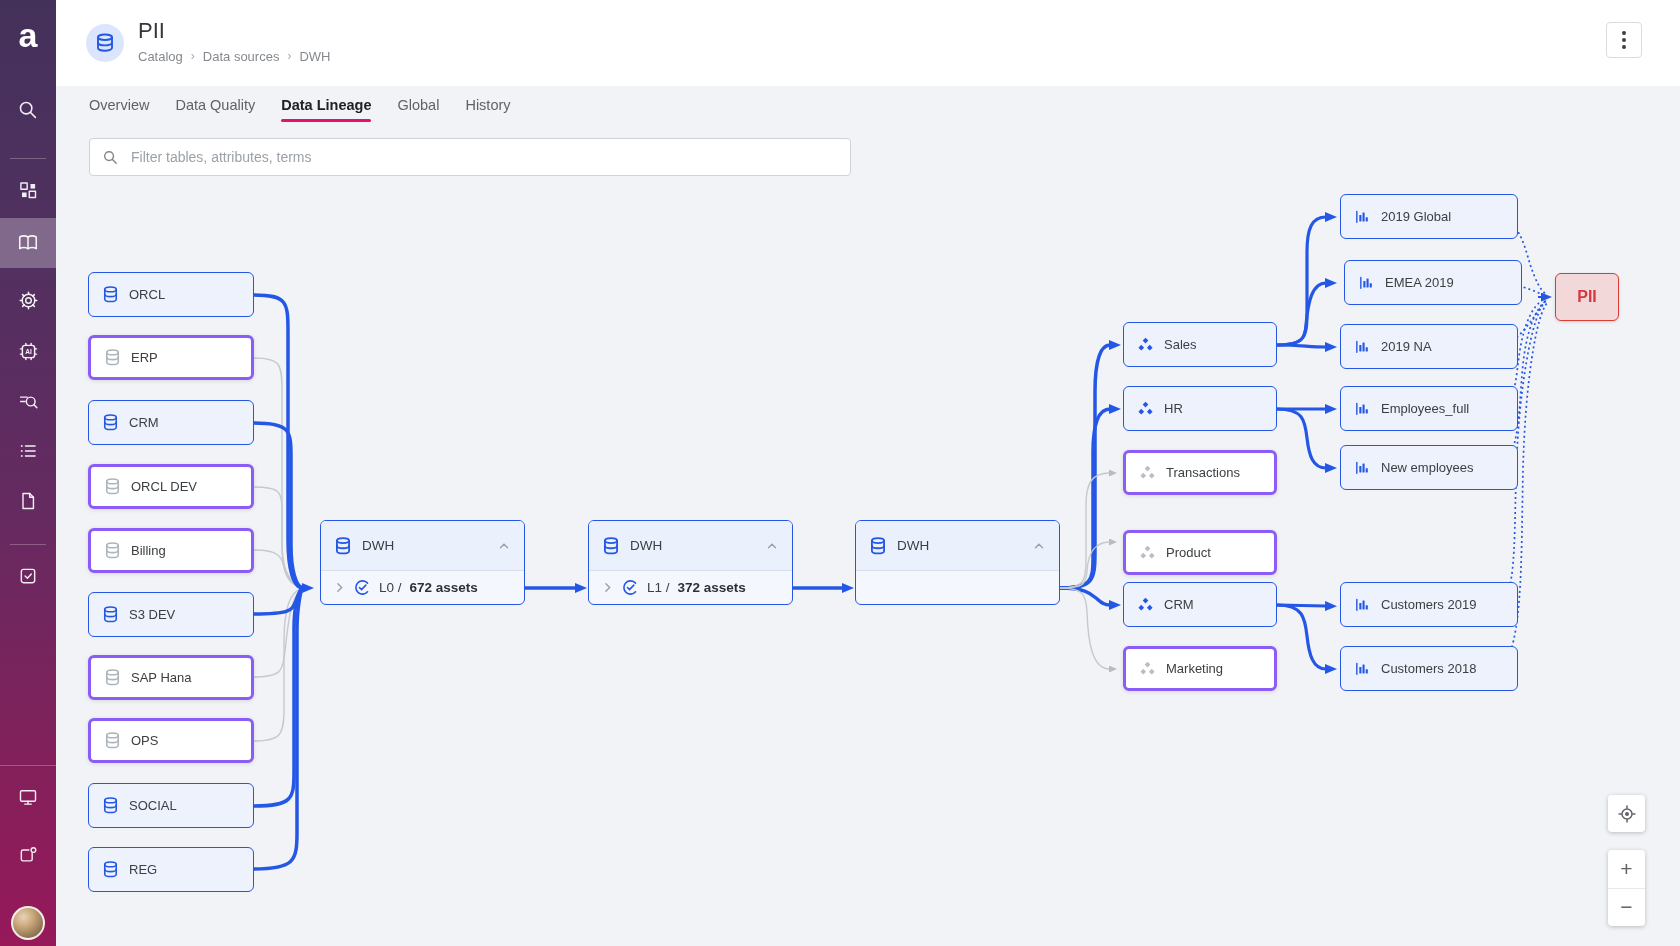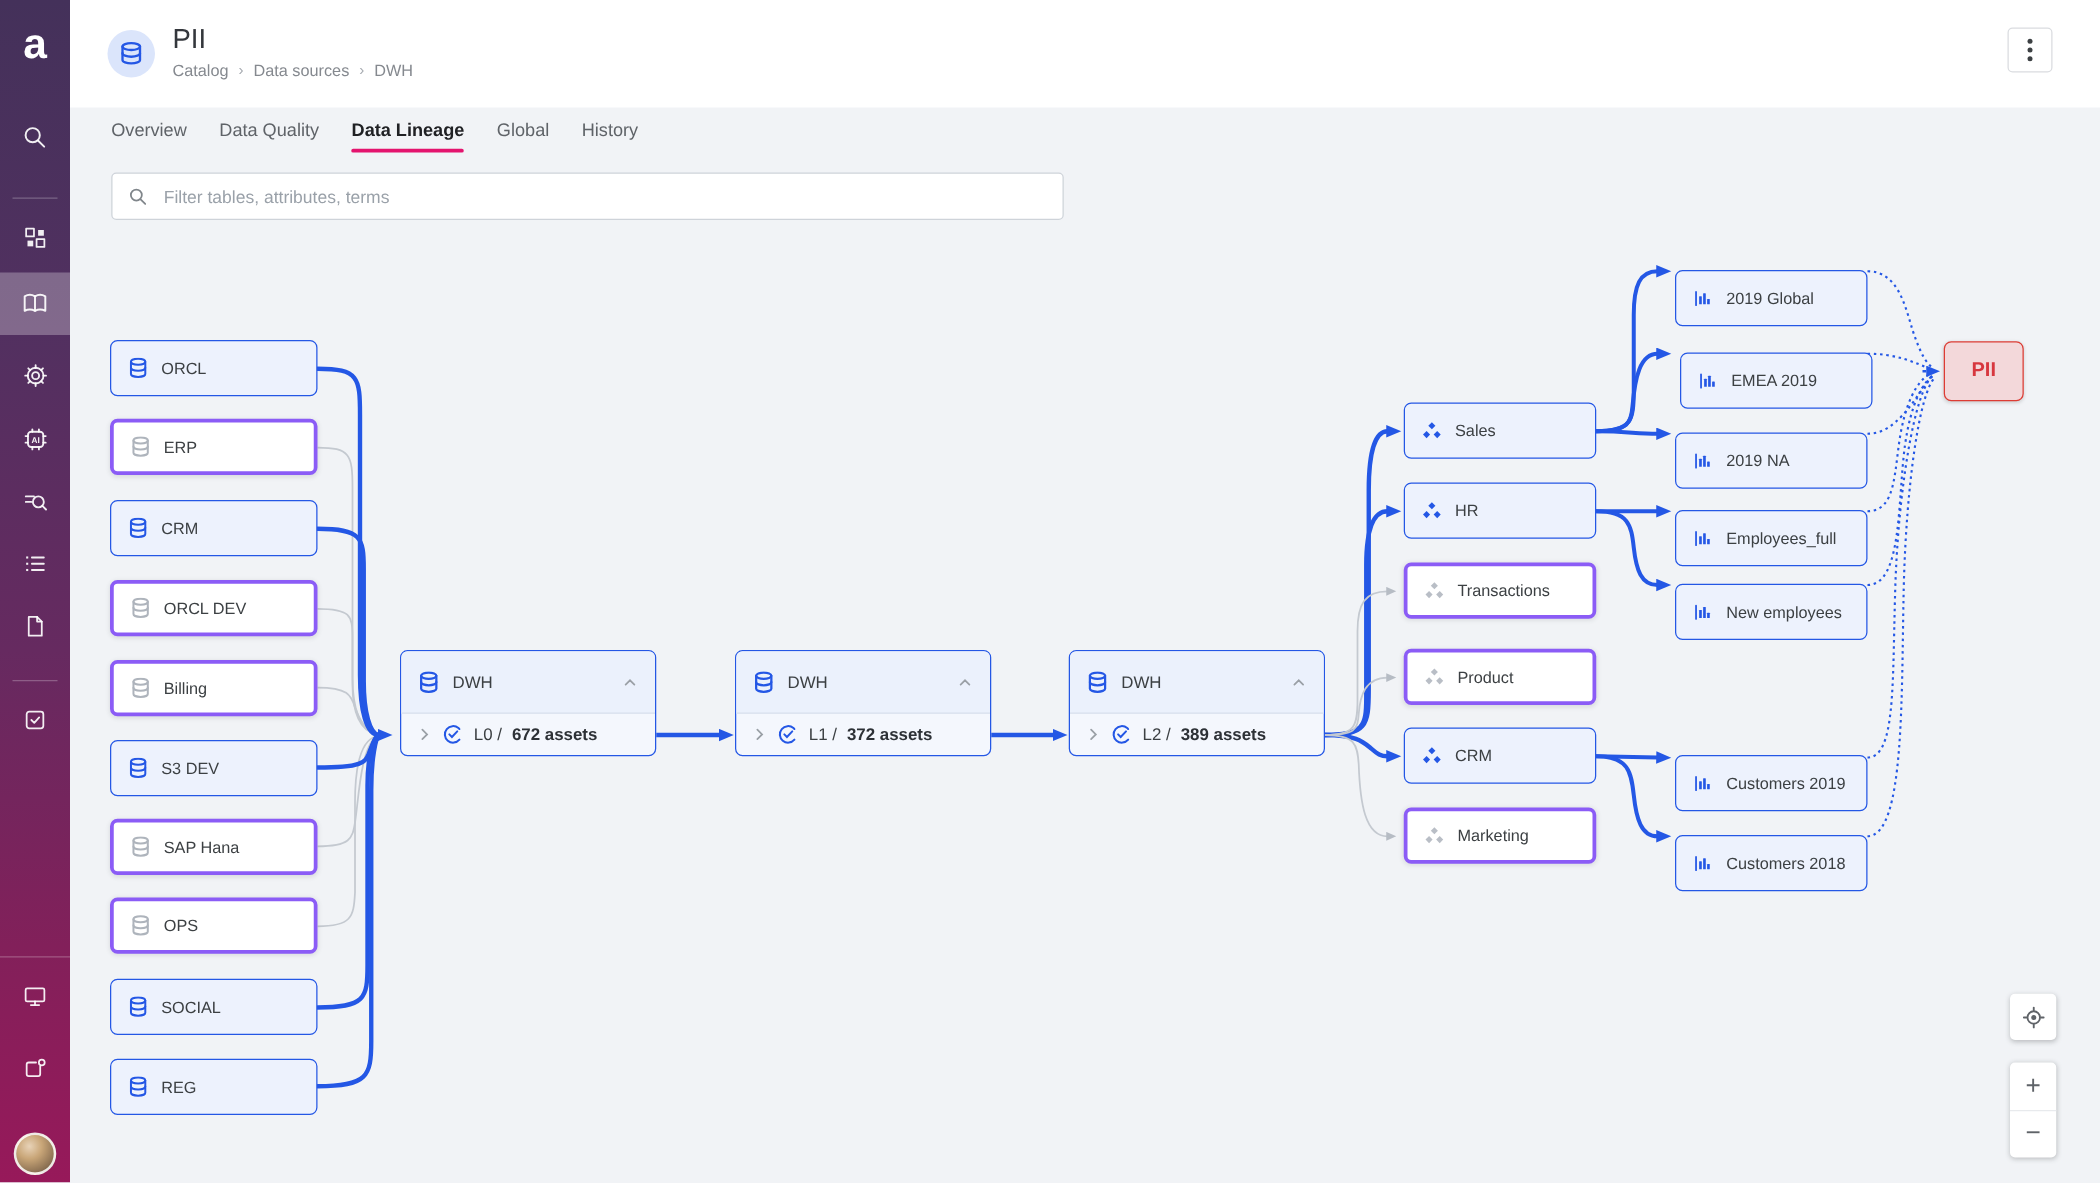--- a/index.html
+++ b/index.html
@@ -44,21 +44,21 @@
   .filter { position:absolute; left:89px; top:138px; width:762px; height:38px; background:#fff;
     border:1px solid #ced3d9; border-radius:4px; display:flex; align-items:center; padding:0 12px; gap:10px; z-index:3; }
   .filter input { border:none; outline:none; flex:1; font-size:14px; font-family:inherit; color:#3c4043; background:transparent; }
   .filter input::placeholder { color:#9aa1a9; }
   
   .edges { position:absolute; left:0; top:0; width:1680px; height:946px; z-index:1; pointer-events:none; }
   .node { position:absolute; z-index:2; height:45px; border-radius:6px; display:flex; align-items:center;
     gap:10px; padding:0 13px; font-size:13px; color:#3c4043; cursor:pointer; background:#fff; }
   .node.src, .node.dom { width:166px; }
   .node.dom { width:154px; }
-  .node.rep { width:154px;margin-top:22px; }
+  .node.rep { width:178px; }
   .node.on  { background:#edf2fd; border:1.5px solid #2457e5; }
   .node.off { background:#fff; border:3px solid #8b5cf6; box-shadow:0 1px 4px rgba(60,64,67,.14); }
   .dwh { position:absolute; z-index:2; width:205px; height:85px; border-radius:6px; background:#f4f7fd;
     border:1.5px solid #2457e5; overflow:hidden; cursor:pointer; }
   .dwh-head { height:50px; background:#ebf1fc; border-bottom:1px solid #d8dfeb; display:flex; align-items:center; gap:10px; padding:0 13px; }
   .dwh-head .t { font-size:13.5px; color:#3c4043; flex:1; }
   .dwh-row { height:33px; display:flex; align-items:center; gap:8px; padding:0 12px; font-size:13.5px; color:#3c4043; }
   .dwh-row b { font-weight:700; color:#2d3136; }
   .pii { position:absolute; left:1555px; top:273px; width:64px; height:48px; z-index:2; border-radius:6px;
     background:#f3d8da; border:1.5px solid #dd3c34; display:flex; align-items:center; justify-content:center;
@@ -400,31 +400,20 @@
     <svg data-interactable="false" width="18" height="18" viewBox="0 0 16 16" fill="none" stroke="#2457e5" stroke-width="1.6" stroke-linecap="round">
         <ellipse cx="8" cy="3.2" rx="5.4" ry="2.2"></ellipse>
         <path d="M2.6,3.2 V12.4 a5.4,2.2 0 0 0 10.8,0 V3.2"></path>
         <path d="M2.6,7.8 a5.4,2.2 0 0 0 10.8,0"></path>
       </svg>
     <span class="t" data-interactable="false">DWH</span>
     <svg data-interactable="true" width="14" height="14" viewBox="0 0 24 24" fill="none" stroke="#9aa0a6" stroke-width="2.4" stroke-linecap="round">
         <path d="M6,15 L12,9 L18,15"></path>
       </svg>
   </div>
-  <div class="dwh-row" data-interactable="true">
-    <svg data-interactable="true" width="13" height="13" viewBox="0 0 24 24" fill="none" stroke="#9aa0a6" stroke-width="2.6" stroke-linecap="round">
-        <path d="M9,5 L16,12 L9,19"></path>
-      </svg>
-    <svg data-interactable="false" width="17" height="17" viewBox="0 0 18 18" fill="none" stroke="#2457e5" stroke-width="1.7" stroke-linecap="round">
-        <circle cx="9" cy="9" r="7" stroke-dasharray="34 10" transform="rotate(40 9 9)"></circle>
-        <path d="M5.8,9 l2.2,2.2 L12.5,6.5"></path>
-      </svg>
-    <span data-interactable="false">L2 /</span>
-    <b data-interactable="false">389 assets</b>
-  </div>
 </div>
 
 <div class="node dom on" style="left:1123px;top:322px" data-interactable="true">
   <svg data-interactable="false" width="17" height="17" viewBox="0 0 24 24" fill="#2457e5">
       <path d="M12,2.5 l4,4 -4,4 -4,-4 z"></path>
       <path d="M6,12.5 l4,4 -4,4 -4,-4 z"></path>
       <path d="M18,12.5 l4,4 -4,4 -4,-4 z"></path>
     </svg>
   <span data-interactable="false">Sales</span>
 </div>
@@ -437,21 +426,21 @@
   <span data-interactable="false">HR</span>
 </div>
 <div class="node dom off" style="left:1123px;top:450px" data-interactable="true">
   <svg data-interactable="false" width="17" height="17" viewBox="0 0 24 24" fill="#b9bec6">
       <path d="M12,2.5 l4,4 -4,4 -4,-4 z"></path>
       <path d="M6,12.5 l4,4 -4,4 -4,-4 z"></path>
       <path d="M18,12.5 l4,4 -4,4 -4,-4 z"></path>
     </svg>
   <span data-interactable="false">Transactions</span>
 </div>
-<div class="node dom off" style="left:1123px;top:519px" data-interactable="true">
+<div class="node dom off" style="left:1123px;top:530px" data-interactable="true">
   <svg data-interactable="false" width="17" height="17" viewBox="0 0 24 24" fill="#b9bec6">
       <path d="M12,2.5 l4,4 -4,4 -4,-4 z"></path>
       <path d="M6,12.5 l4,4 -4,4 -4,-4 z"></path>
       <path d="M18,12.5 l4,4 -4,4 -4,-4 z"></path>
     </svg>
   <span data-interactable="false">Product</span>
 </div>
 <div class="node dom on" style="left:1123px;top:582px" data-interactable="true">
   <svg data-interactable="false" width="17" height="17" viewBox="0 0 24 24" fill="#2457e5">
       <path d="M12,2.5 l4,4 -4,4 -4,-4 z"></path>

